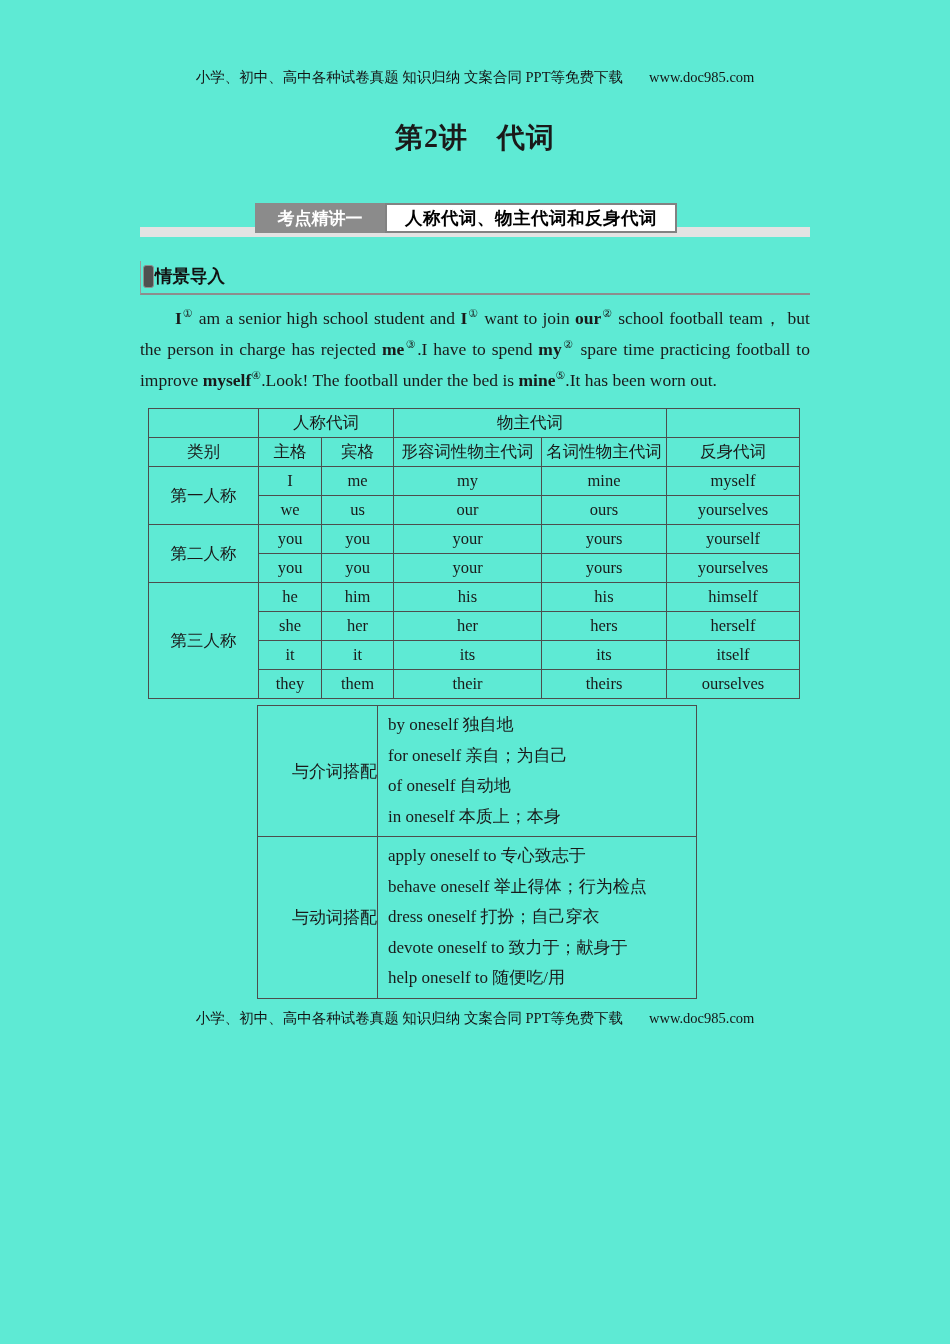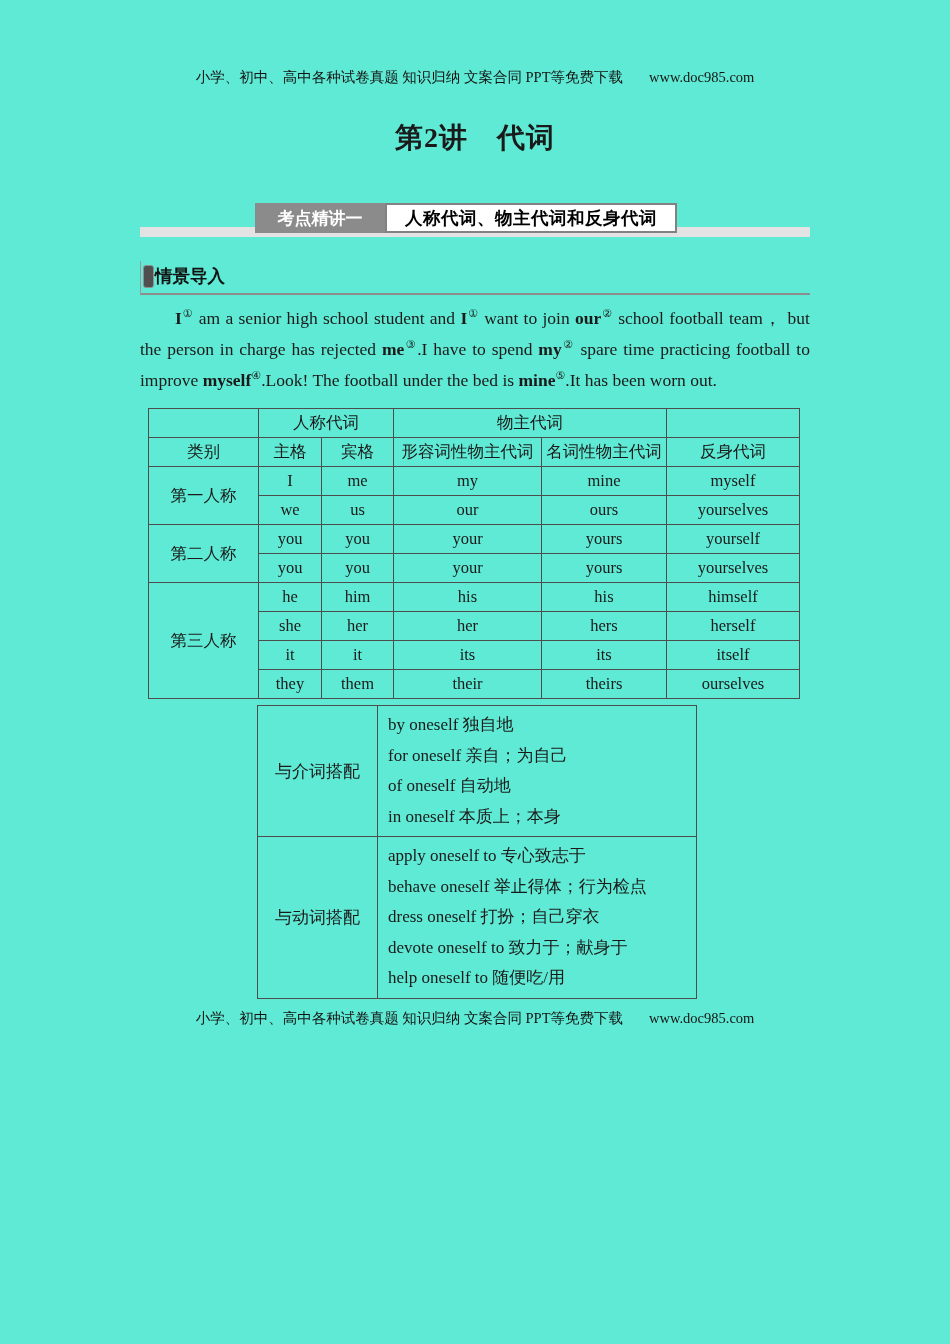--- a/index.html
+++ b/index.html
@@ -64,21 +64,21 @@
   
   table { border-collapse:collapse; }
   .pronoun-table { margin-top:12px; margin-left:8px; width:651px; table-layout:fixed; }
   .pronoun-table td {
     border:1px solid #4d4d4d; height:29px; text-align:center; vertical-align:middle;
     font-size:16.5px; padding:0 2px; overflow:hidden;
   }
   
   .reflexive-table { margin-top:6px; margin-left:117px; width:440px; table-layout:fixed; }
   .reflexive-table td { border:1px solid #4d4d4d; vertical-align:middle; font-size:17px; }
-  .reflexive-table td.rt-label { width:120px; text-align:center; }
+  .reflexive-table td.rt-label { width:120px; text-align:right; }
   .reflexive-table td.rt-content { padding:4px 10px; }
   .reflexive-table .rt-item { line-height:30.5px; white-space:nowrap; }
   .page-footer { margin-top:10px; }
 </style>
 </head>
 <body>
 
 <div class="page">
 
   <div class="page-header">

